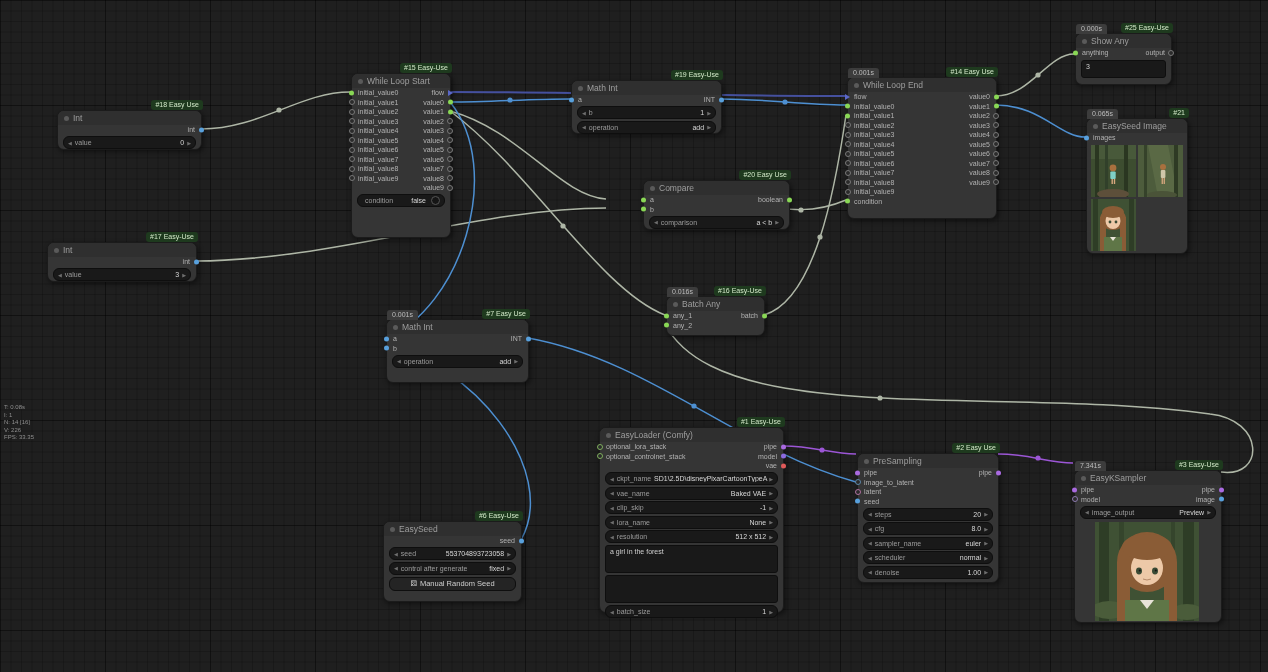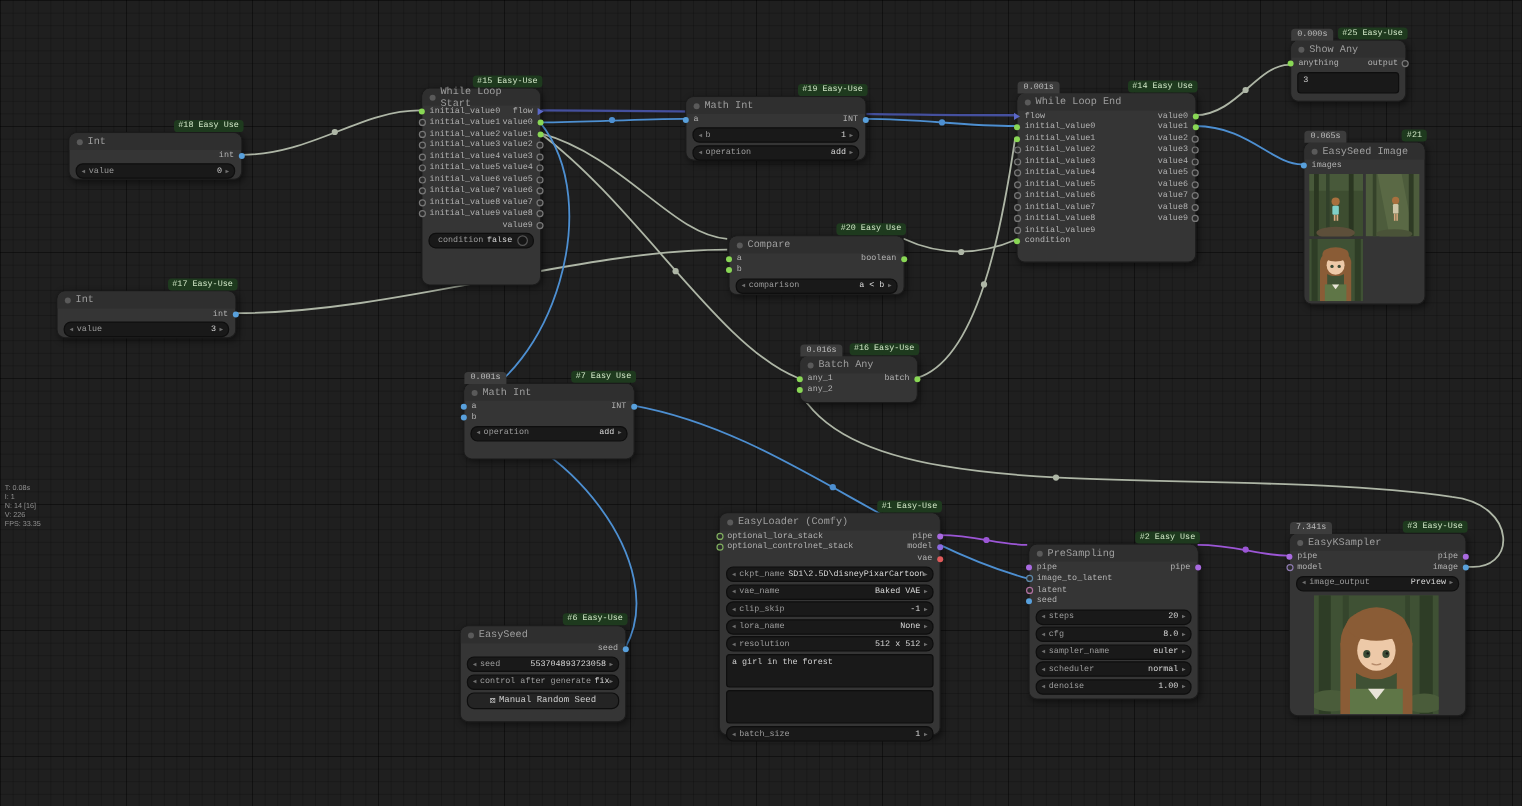--- a/index.html
+++ b/index.html
@@ -9,21 +9,21 @@
     background-image:
       linear-gradient(to right, rgba(0,0,0,.20) 1px, transparent 1px),
       linear-gradient(to bottom, rgba(0,0,0,.20) 1px, transparent 1px),
       linear-gradient(to right, rgba(0,0,0,.32) 1px, transparent 1px),
       linear-gradient(to bottom, rgba(0,0,0,.32) 1px, transparent 1px);
     background-size:10.5px 10.5px,10.5px 10.5px,105px 105px,105px 105px;}
   #wires{position:absolute;left:0;top:0;z-index:1;pointer-events:none;}
   .lk{fill:none;stroke-width:1.5px;}
   .lk.gray{stroke:#aeb6a6;} .lk.blue{stroke:#4d8fd1;} .lk.flow{stroke:#45509e;stroke-width:2px;} .lk.pipe{stroke:#9c56d6;}
   .node{position:absolute;z-index:2;background:#353535;border:1px solid #1b1b1b;border-radius:7px;
-    box-shadow:1.5px 2px 5px rgba(0,0,0,.45);color:#b2b2b2;font-family:Liberation Mono, monospace;}
+    box-shadow:1.5px 2px 5px rgba(0,0,0,.45);color:#b2b2b2;}
   .tt{display:flex;align-items:center;gap:4px;height:14px;padding:0 6px;font-size:8.5px;color:#9e9e9e;
     background:#2f2f2f;border-radius:6px 6px 0 0;}
   .tdot{width:5px;height:5px;border-radius:50%;background:#5a5a5a;flex:none;}
   .badge-id{position:absolute;top:-11px;right:-2px;background:#1e3a1e;color:#d2e8c8;font-size:7px;line-height:10px;
     padding:0 4px;border-radius:3px;white-space:nowrap;z-index:3;}
   .badge-time{position:absolute;top:-10px;left:0;background:#3c3c3c;color:#bdbdbd;font-size:7px;line-height:10px;
     padding:0 5px;border-radius:3px 3px 0 0;z-index:3;}
   .prow{position:relative;display:flex;align-items:center;height:9.5px;padding:0 6px;}
   .lb{font-size:7px;color:#b2b2b2;white-space:nowrap;}
   .rr{margin-left:auto;}
@@ -369,21 +369,21 @@
         <ellipse cx="22" cy="13" rx="11" ry="6" fill="#8a5c36"></ellipse>
         <circle cx="19" cy="23" r="1.4" fill="#3a4a34"></circle>
           <circle cx="25" cy="23" r="1.4" fill="#3a4a34"></circle>
         <rect x="13" y="38" width="18" height="14" fill="#5f7647"></rect>
           <polygon points="19,38 22,42 25,38" fill="#e8e4d8"></polygon>
       </svg>
       <div style="width:45px;height:52px;"></div>
     </div>
   </div>
 
-  <div class="node" style="left:607px;top:180px;width:145px;height:48px;margin-top:16px;">
+  <div class="node" style="left:643px;top:180px;width:145px;height:48px;">
     <div class="badge-id">#20 Easy Use</div>
     <div class="tt">
         <span class="tdot"></span>
         <span>Compare</span>
       </div>
     <div class="prow">
         <span class="p l g"></span>
         <span class="lb">a</span>
         <span class="lb rr">boolean</span>
         <span class="p r g"></span>
@@ -555,21 +555,21 @@
         <span class="a">▶</span>
       </div>
     <div class="wdg">
         <span class="a">◀</span>
         <span class="wl">denoise</span>
         <span class="v">1.00</span>
         <span class="a">▶</span>
       </div>
   </div>
 
-  <div class="node" style="left:1074px;top:444px;width:146px;height:151px;">
+  <div class="node" style="left:1074px;top:470px;width:146px;height:151px;">
     <div class="badge-time">7.341s</div>
     <div class="badge-id">#3 Easy-Use</div>
     <div class="tt">
         <span class="tdot"></span>
         <span>EasyKSampler</span>
       </div>
     <div class="prow">
         <span class="p l pu"></span>
         <span class="lb">pipe</span>
         <span class="lb rr">pipe</span>

